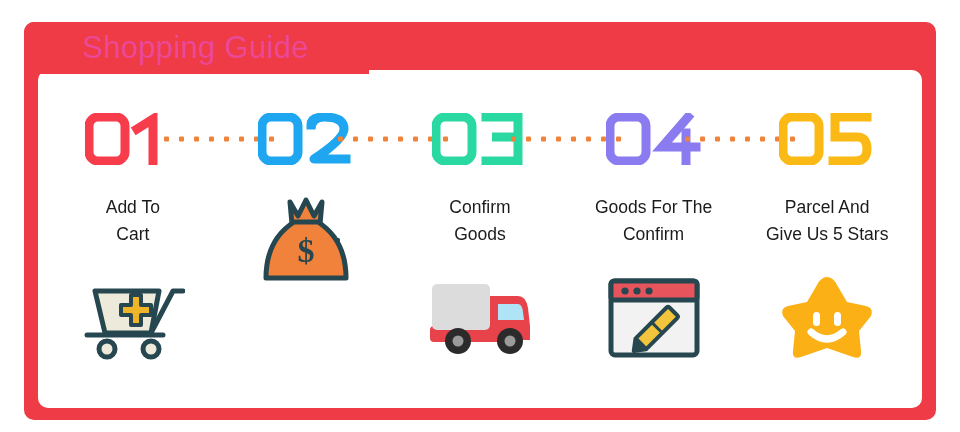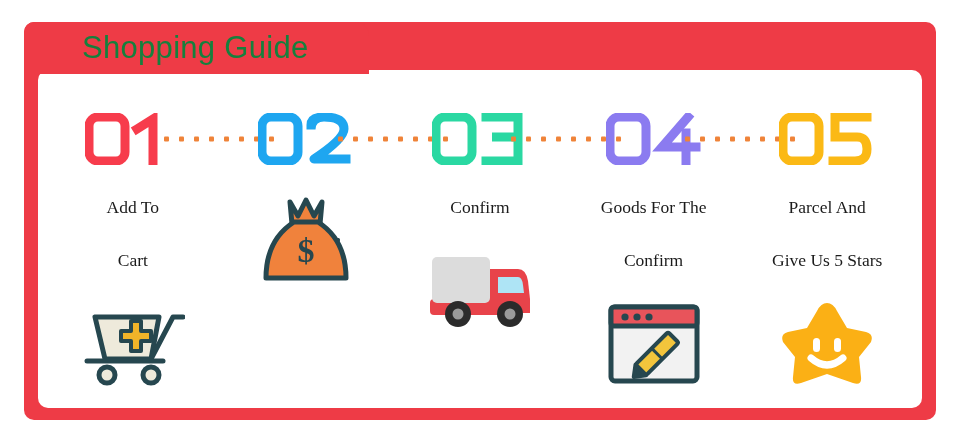--- a/index.html
+++ b/index.html
@@ -24,21 +24,21 @@
     border-radius:10px;
   }
   
   .tab{
     position:absolute;left:24px;top:22px;width:345px;height:52px;
     background:#ee3b46;
     border-radius:10px 14px 0 0;
   }
   .tab-title{
     position:absolute;left:82px;top:26px;width:280px;height:44px;
-    color:#15803d;
+    color:#ec4899;
     font-size:31px;
     font-weight:400;
     letter-spacing:.3px;
     line-height:44px;
     white-space:nowrap;
     font-family:"Liberation Sans", sans-serif;
   }
 
   
   .steps{
@@ -85,23 +85,23 @@
   }
 
   
   .label{
     margin-top:24px;
     width:100%;
     text-align:center;
     color:#1b1b1b;
     font-size:17.5px;
     line-height:27px;
-    font-family:Liberation Serif, serif;
-  }
-  .label .l2{display:block;margin-top:26px;}
+    font-family:Liberation Sans, sans-serif;
+  }
+  .label .l2{display:block;}
 
   
   .icon{
     margin-top:22px;
     height:96px;
     width:100%;
     display:flex;
     align-items:center;
     justify-content:center;
   }
@@ -199,20 +199,21 @@
             <i></i>
             <i></i>
             <i></i>
             <i></i>
             <i></i>
             <i></i>
         </div>
       </div>
       <div class="label">
         <span>Confirm</span>
+        <span class="l2">Goods</span>
       </div>
       <div class="icon">
         <svg width="108" height="80" viewBox="0 0 108 80">
           <rect x="4" y="48" width="74" height="16" rx="4" fill="#e8434a"></rect>
           <path d="M66 18 L92 18 Q100 18 102 30 L104 48 L104 62 L60 62 L60 18 Z" fill="#e8434a"></path>
           <rect x="6" y="6" width="58" height="46" rx="5" fill="#dcdcdc"></rect>
           <path d="M72 26 L92 26 Q96 26 97 34 L98 42 L72 42 Z" fill="#aee4f5"></path>
           <circle cx="32" cy="63" r="13" fill="#2b2b2b"></circle>
           <circle cx="32" cy="63" r="5.5" fill="#9b9b9b"></circle>
           <circle cx="84" cy="63" r="13" fill="#2b2b2b"></circle>

